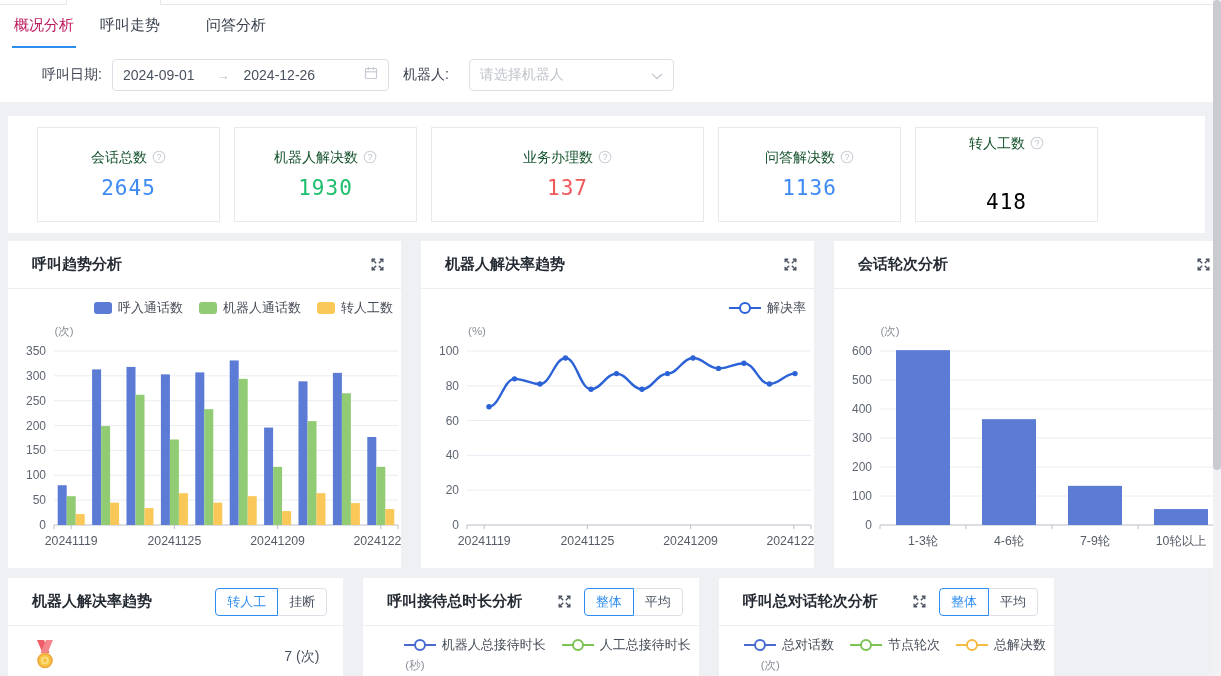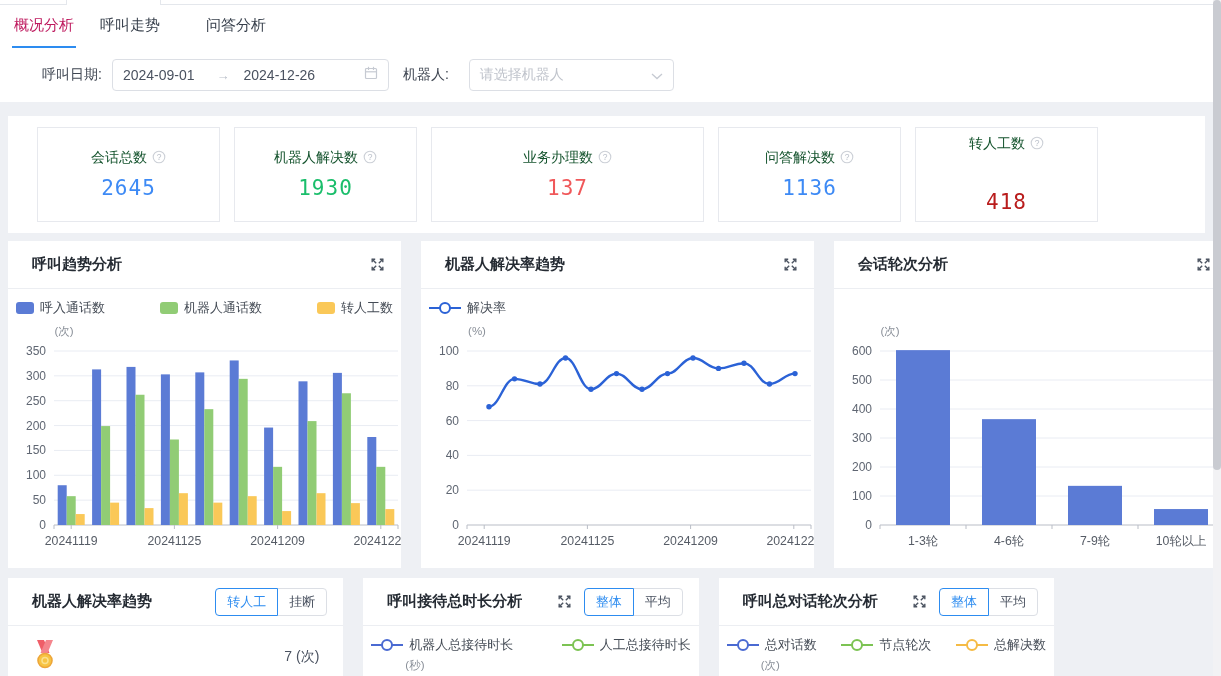--- a/index.html
+++ b/index.html
@@ -41,21 +41,21 @@
   .panel.tall{height:327px;} .panel.short{height:260px;}
   .phead{display:flex;align-items:center;height:48px;padding:0 16px 0 24px;border-bottom:1px solid #eceef2;box-sizing:border-box;}
   .ptitle{font-size:15px;font-weight:bold;color:#252b33;flex:1;}
   .icon-btn{display:flex;align-items:center;cursor:pointer;margin-left:10px;}
   .btn-group{display:flex;margin-left:12px;}
   .tog{height:28px;line-height:26px;padding:0 11px;font-size:13px;color:#4a5260;background:#fff;border:1px solid #dcdfe5;box-sizing:border-box;cursor:pointer;}
   .tog:first-child{border-radius:4px 0 0 4px;}
   .tog:last-child{border-radius:0 4px 4px 0;margin-left:-1px;}
   .tog.active{color:#2d8cf0;border-color:#2d8cf0;position:relative;z-index:1;}
   .pbody{position:relative;}
-  .legend-row{display:flex;justify-content:space-between;align-items:center;height:26px;margin-top:6px;}
+  .legend-row{display:flex;justify-content:flex-end;align-items:center;height:26px;margin-top:6px;}
   .legend-item{display:flex;align-items:center;cursor:pointer;margin:0 8px;}
   .legend-chip{width:18px;height:12px;border-radius:3px;}
   .legend-line{position:relative;width:32px;height:12px;}
   .legend-line .bar{position:absolute;left:0;right:0;top:5px;height:2px;}
   .legend-line .ring{position:absolute;left:10px;top:0;width:8px;height:8px;border-radius:50%;background:#fff;border-width:2px;border-style:solid;}
   .legend-label{font-size:13px;color:#454c56;margin-left:6px;}
   .legend-spacer{height:32px;}
   .unit-abs{position:absolute;left:42px;top:26px;font-size:11.5px;color:#8a9099;}
 
   .rank-row{display:flex;align-items:center;padding:14px 24px 0 24px;}
@@ -154,21 +154,21 @@
           <div class="kpi-value" style="color: rgb(61, 138, 245);">1136</div>
         </div>
         <div class="kpi-card">
           <div class="kpi-label">
             <span>转人工数</span>
             <span><svg width="14" height="14" viewBox="0 0 14 14">
                 <circle cx="7" cy="7" r="5.8" fill="none" stroke="#ccd0d7" stroke-width="1.1"></circle>
                 <text x="7" y="10" text-anchor="middle" font-size="8.5" fill="#b9bfc9">?</text>
               </svg></span>
           </div>
-          <div class="kpi-value" style="color: #b91c1c; margin-top: 28px;">418</div>
+          <div class="kpi-value" style="color: #000000; margin-top: 28px;">418</div>
         </div>
       </div>
   </div>
 
   <div class="prow" id="row2">
       <div class="panel tall">
         <div class="phead">
           <div class="ptitle">呼叫趋势分析</div>
           <span class="icon-btn">
             <svg width="15" height="15" viewBox="0 0 15 15" fill="none" stroke="#4d5562" stroke-width="1.4">

